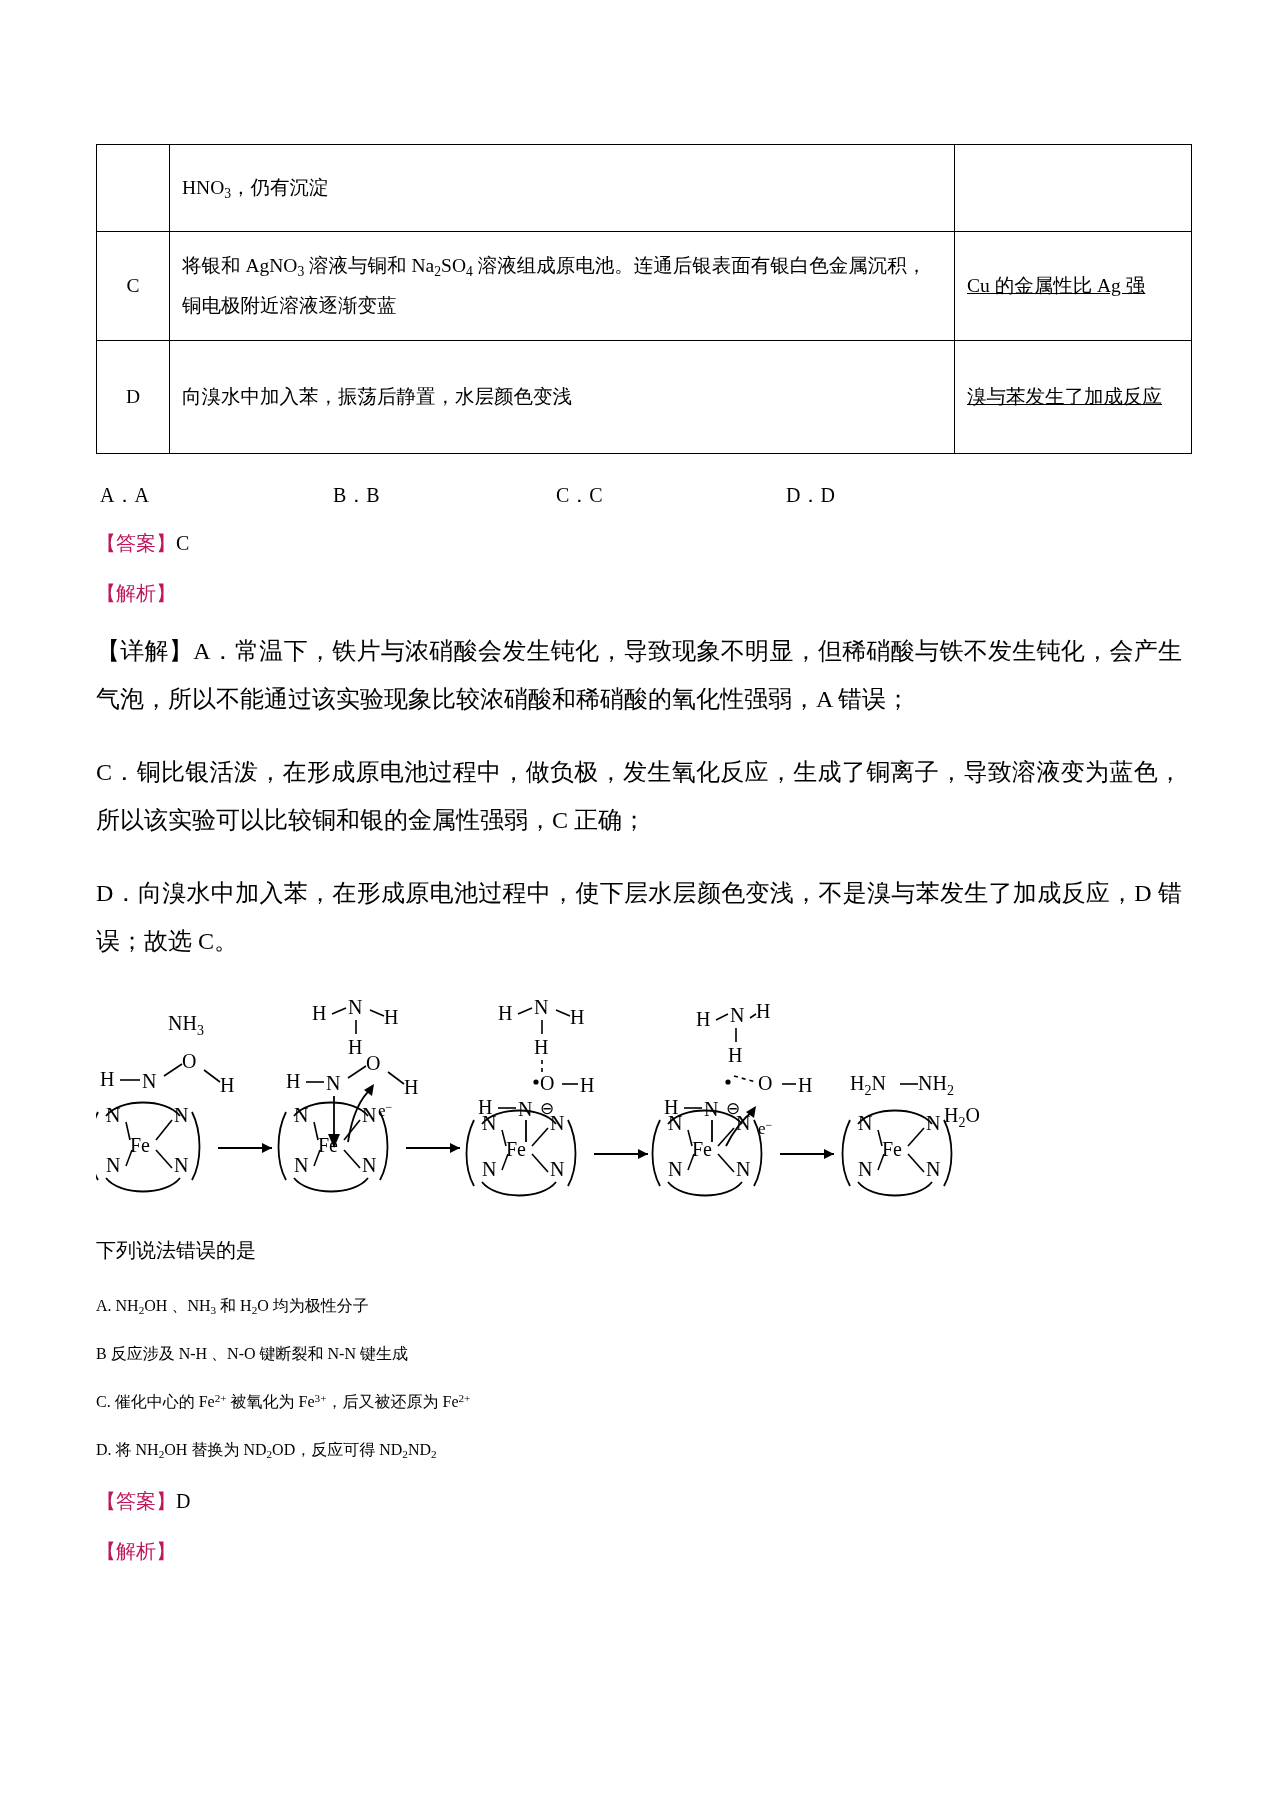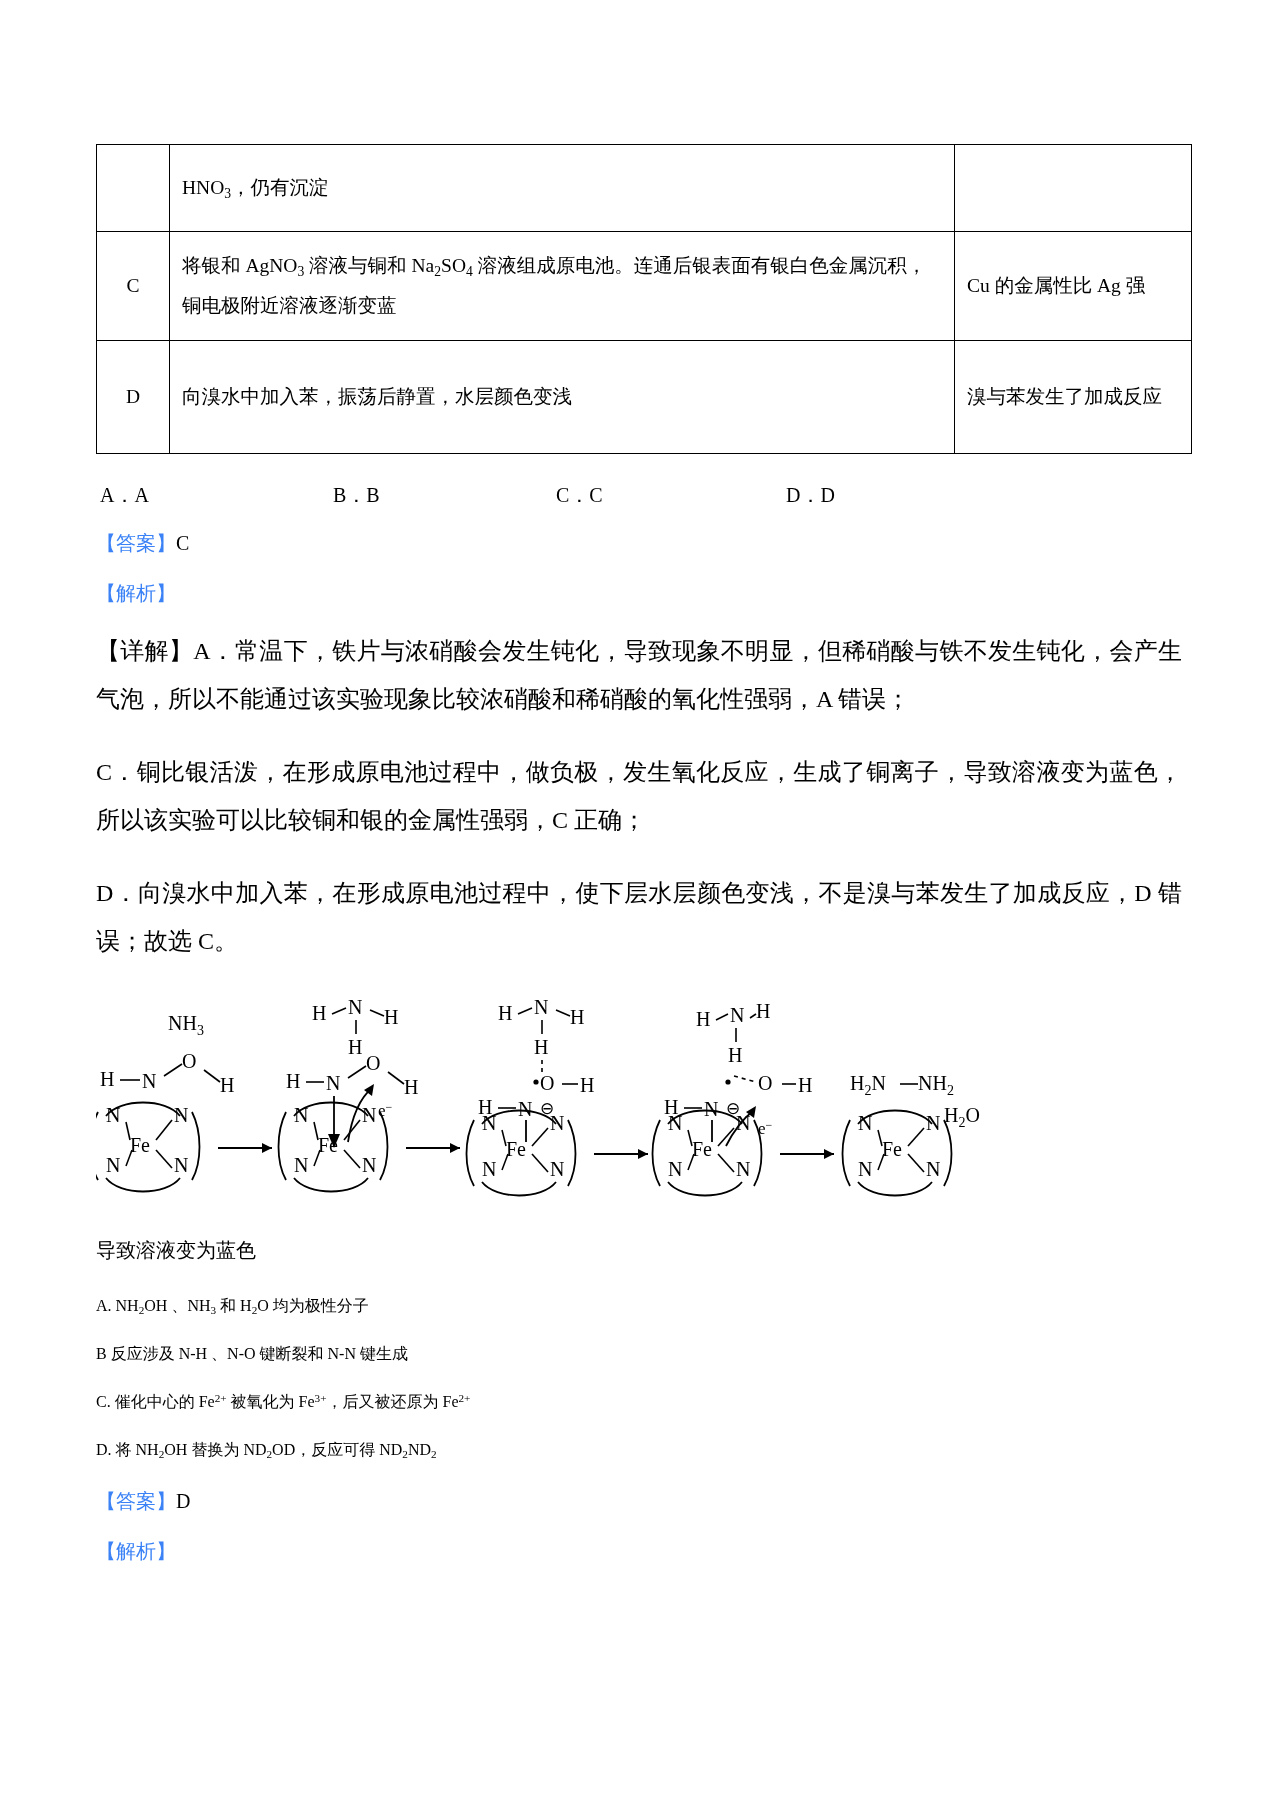--- a/index.html
+++ b/index.html
@@ -37,21 +37,21 @@
   }
   table.exp-table td {
     border: 1.3px solid #000;
     padding: 10px 12px;
     vertical-align: middle;
     font-size: 19.5px;
     line-height: 2.05;
   }
   td.col-letter { width: 48px; text-align: center; }
   td.col-desc   { width: 760px; }
-  td.col-concl  { width: 212px; }
+  td.col-concl  { width: 212px; text-decoration: underline; }
   .row-tall td { height: 66px; }
   .row-c td   { height: 88px; }
   .row-d td   { height: 92px; }
 
   sub { font-size: 0.7em; vertical-align: -0.28em; }
   sup { font-size: 0.7em; vertical-align: 0.48em; }
 
   
   .options {
     margin-top: 28px;
@@ -66,21 +66,21 @@
   .opt-d { left: 690px; }
 
   
   .line {
     font-size: 20px;
     line-height: 1.92;
     margin: 0;
     padding: 0;
   }
   .tagline { margin-top: 12px; }
-  .blue { color: #3b82f6; }
+  .blue { color: #be185d; }
   .para {
     font-size: 24px;
     line-height: 2.02;
     margin-top: 14px;
     text-align: justify;
     text-justify: inter-ideograph;
   }
 
   
   .scheme {
@@ -351,21 +351,21 @@
           <line x1="76" y1="182" x2="60" y2="164" stroke-width="1.6"></line>
           <path d="M10 134 C24 116, 70 116, 84 134" stroke-width="1.8"></path>
           <path d="M10 192 C24 210, 70 210, 84 192" stroke-width="1.8"></path>
           <path d="M2 130 C-8 150, -8 178, 2 196" stroke-width="1.8"></path>
           <path d="M96 130 C106 150, 106 178, 96 196" stroke-width="1.8"></path>
         </g>
       </g>
     </svg>
   </div>
 
-  <p class="q6-sub">导致溶液变为蓝色</p>
+  <p class="q6-sub">下列说法错误的是</p>
 
   <p class="choice"><span>A.</span>&nbsp;<span>NH<sub>2</sub>OH 、NH<sub>3</sub> 和 H<sub>2</sub>O 均为极性分子</span></p>
 
   <p class="choice"><span>B</span>&nbsp;<span>反应涉及 N-H 、N-O 键断裂和 N-N 键生成</span></p>
 
   <p class="choice"><span>C.</span>&nbsp;<span>催化中心的 Fe<sup>2+</sup> 被氧化为 Fe<sup>3+</sup>，后又被还原为 Fe<sup>2+</sup></span></p>
 
   <p class="choice"><span>D.</span>&nbsp;<span>将 NH<sub>2</sub>OH 替换为 ND<sub>2</sub>OD，反应可得 ND<sub>2</sub>ND<sub>2</sub></span></p>
 
   <p class="line tagline"><span class="blue">【答案】</span><span>D</span></p>

